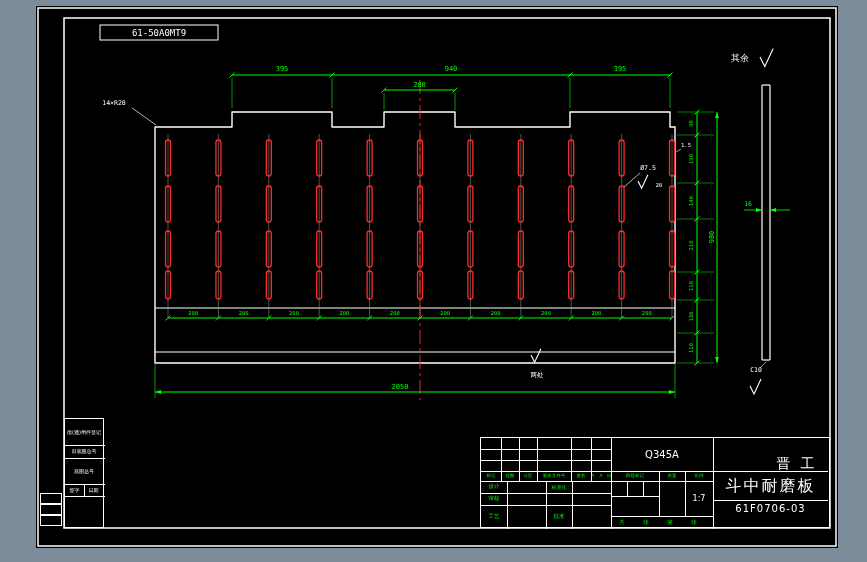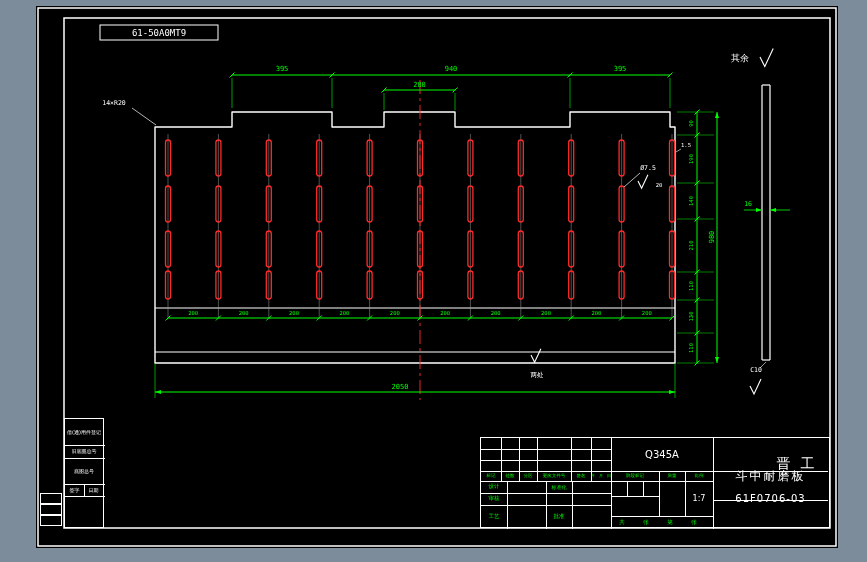--- a/index.html
+++ b/index.html
@@ -266,16 +266,16 @@
     <div class="cell green" style="left:178px;top:33px;width:26px;height:10px;font-size:4.5px;">质量</div>
     <div class="cell green" style="left:204px;top:33px;width:28px;height:10px;font-size:4.5px;">比例</div>
     <div class="cell" style="left:204px;top:43px;width:28px;height:35px;font-size:8px;text-align:center;">1:7</div>
 
     <div class="cell green" style="left:132px;top:78px;width:18px;height:13px;font-size:5.5px;">共</div>
     <div class="cell green" style="left:156px;top:78px;width:18px;height:13px;font-size:5.5px;">张</div>
     <div class="cell green" style="left:180px;top:78px;width:18px;height:13px;font-size:5.5px;">第</div>
     <div class="cell green" style="left:204px;top:78px;width:18px;height:13px;font-size:5.5px;">张</div>
 
     <div class="cell" style="left:232px;top:8px;width:115px;height:33px;font-size:14px;letter-spacing:10px;padding-left:10px;margin-left:20px;">晋工</div>
-    <div class="cell" style="left:232px;top:23px;width:115px;height:29px;font-size:12px;letter-spacing:2px;">斗中耐磨板</div>
-    <div class="cell" style="left:232px;top:46px;width:115px;height:29px;font-size:10px;letter-spacing:1px;">61F0706-03</div>
+    <div class="cell" style="left:232px;top:33px;width:115px;height:29px;font-size:16px;letter-spacing:2px;">斗中耐磨板</div>
+    <div class="cell" style="left:232px;top:56px;width:115px;height:29px;font-size:10px;letter-spacing:1px;">61F0706-03</div>
   </div>
 </div>
 
 </body></html>

